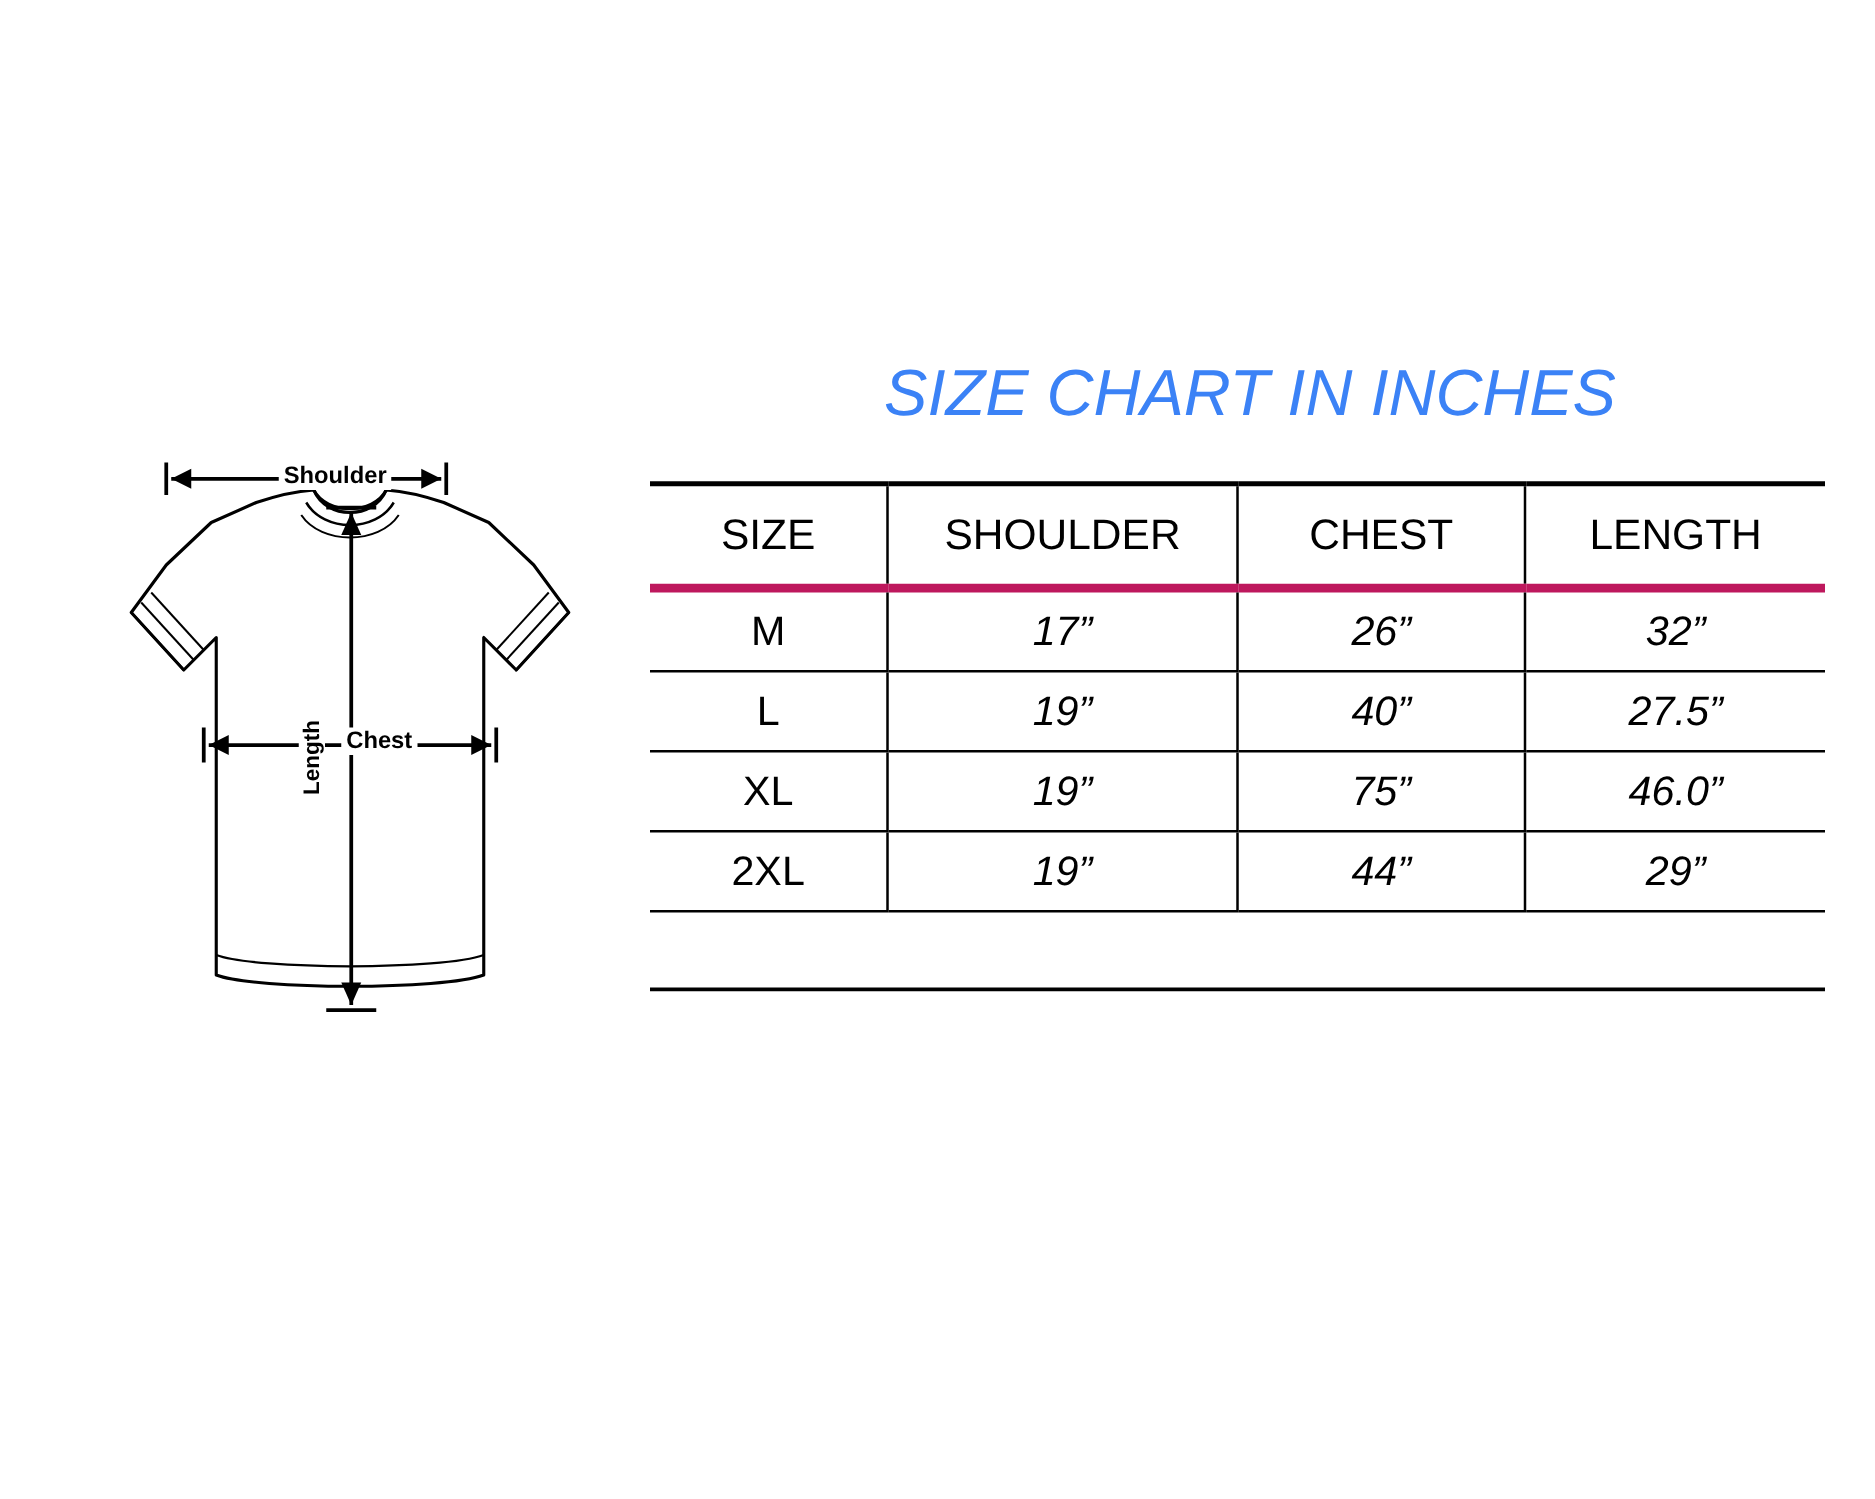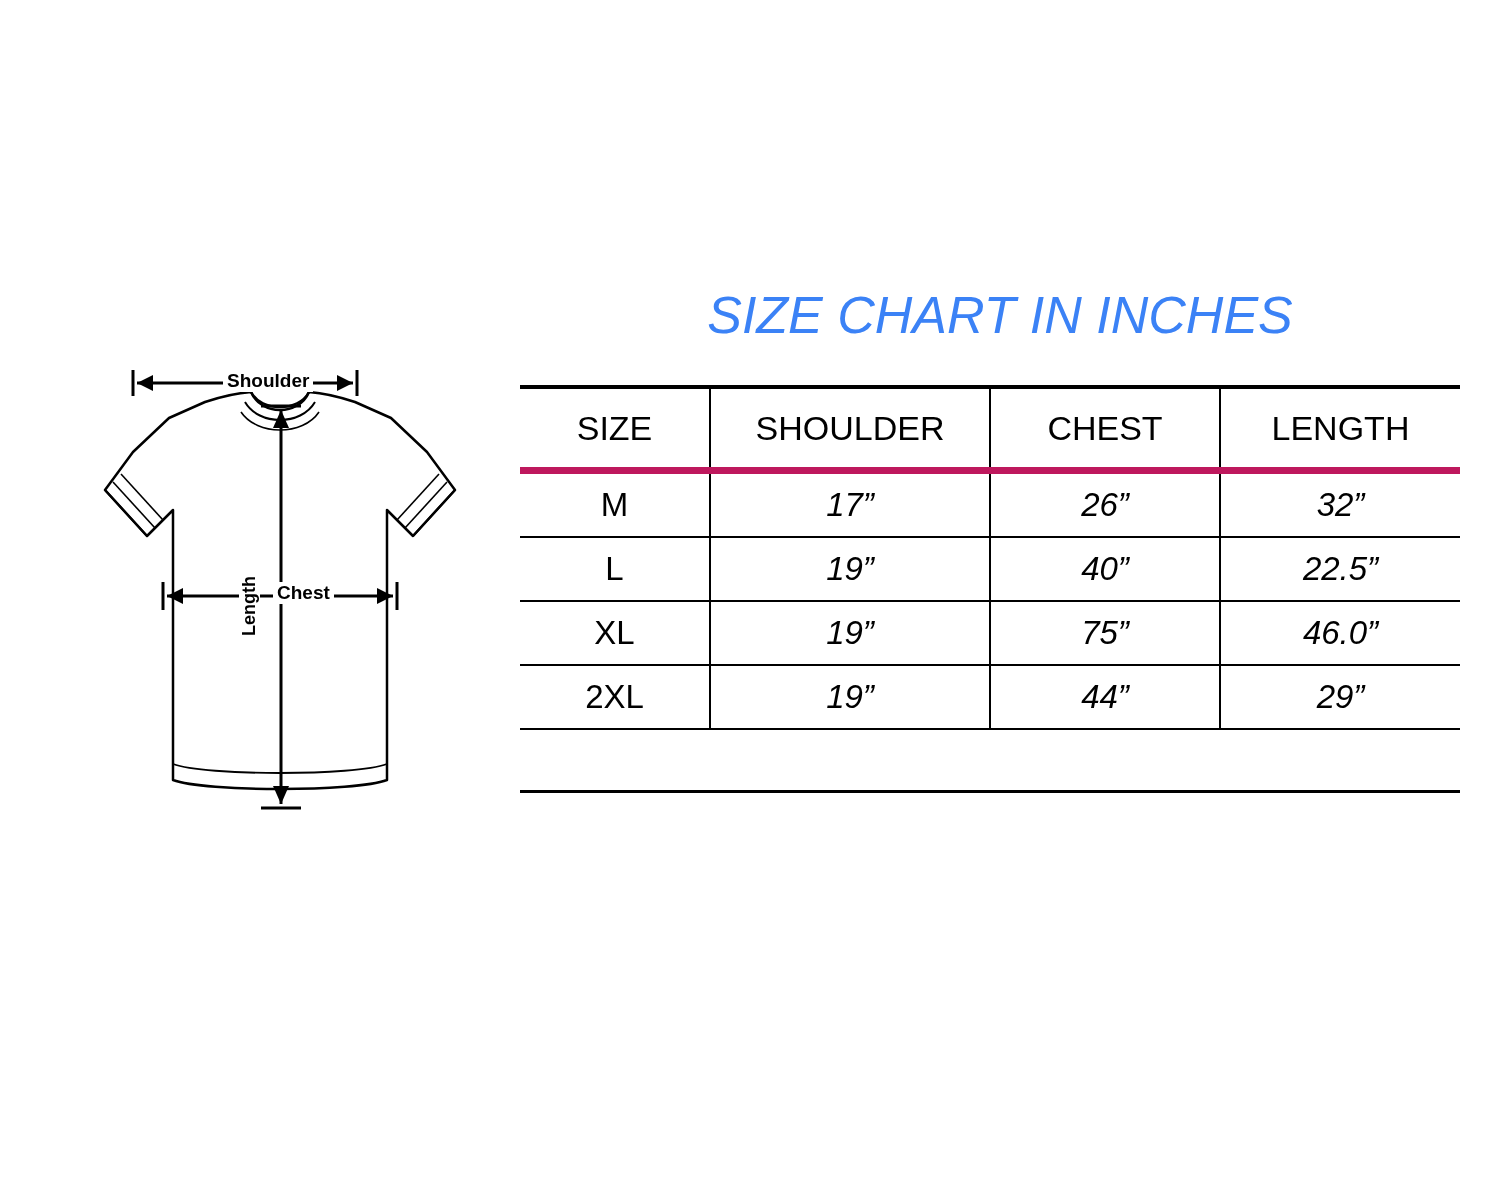--- a/index.html
+++ b/index.html
@@ -215,21 +215,21 @@
       <tr>
         <td class="size-cell">M</td>
         <td class="val-cell vsep">17”</td>
         <td class="val-cell vsep">26”</td>
         <td class="val-cell vsep">32”</td>
       </tr>
       <tr>
         <td class="size-cell">L</td>
         <td class="val-cell vsep">19”</td>
         <td class="val-cell vsep">40”</td>
-        <td class="val-cell vsep">22.5”</td>
+        <td class="val-cell vsep">27.5”</td>
       </tr>
       <tr>
         <td class="size-cell">XL</td>
         <td class="val-cell vsep">19”</td>
         <td class="val-cell vsep">75”</td>
         <td class="val-cell vsep">46.0”</td>
       </tr>
       <tr>
         <td class="size-cell">2XL</td>
         <td class="val-cell vsep">19”</td>

